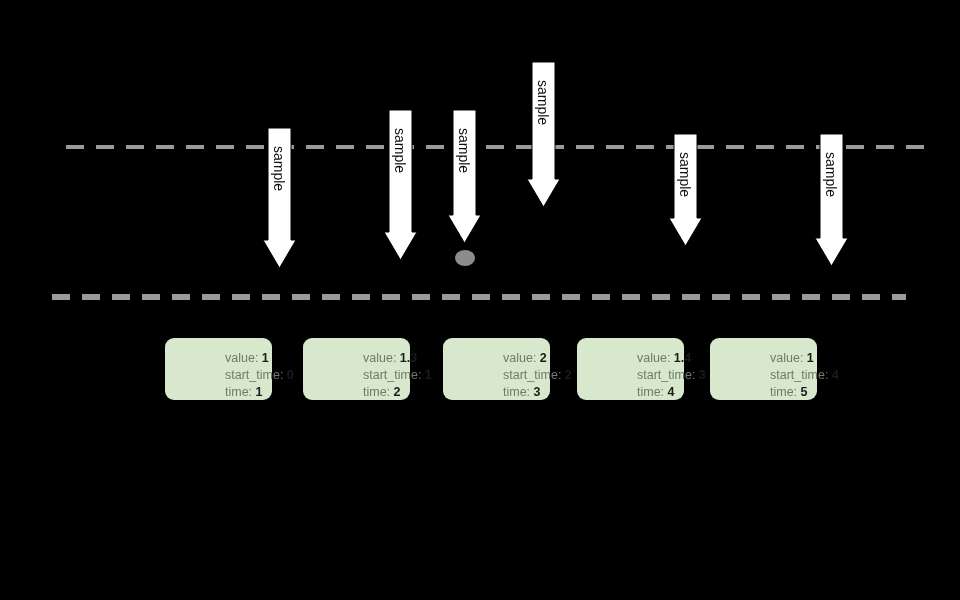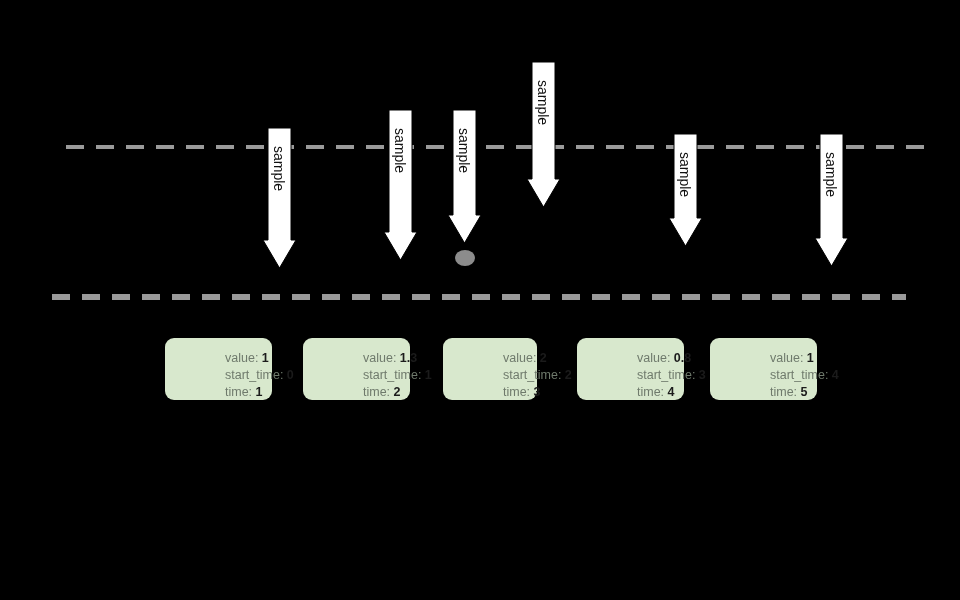--- a/index.html
+++ b/index.html
@@ -136,27 +136,27 @@
       <div class="card" style="left: 165px; top: 338px; width: 107px; height: 62px; background: rgb(216, 232, 205);">
         <div class="card-row"><span class="k" style="color: rgb(111, 122, 108);">value: </span><span class="v" style="color: rgb(27, 27, 27);">1</span></div>
         <div class="card-row"><span class="k" style="color: rgb(111, 122, 108);">start_time: </span><span class="v" style="color: rgb(27, 27, 27);">0</span></div>
         <div class="card-row"><span class="k" style="color: rgb(111, 122, 108);">time: </span><span class="v" style="color: rgb(27, 27, 27);">1</span></div>
       </div>
       <div class="card" style="left: 303px; top: 338px; width: 107px; height: 62px; background: rgb(216, 232, 205);">
         <div class="card-row"><span class="k" style="color: rgb(111, 122, 108);">value: </span><span class="v" style="color: rgb(27, 27, 27);">1.3</span></div>
         <div class="card-row"><span class="k" style="color: rgb(111, 122, 108);">start_time: </span><span class="v" style="color: rgb(27, 27, 27);">1</span></div>
         <div class="card-row"><span class="k" style="color: rgb(111, 122, 108);">time: </span><span class="v" style="color: rgb(27, 27, 27);">2</span></div>
       </div>
-      <div class="card" style="left: 443px; top: 338px; width: 94px; height: 62px; background: rgb(216, 232, 205);">
+      <div class="card" style="left: 443px; top: 338px; width: 107px; height: 62px; background: rgb(216, 232, 205);">
         <div class="card-row"><span class="k" style="color: rgb(111, 122, 108);">value: </span><span class="v" style="color: rgb(27, 27, 27);">2</span></div>
         <div class="card-row"><span class="k" style="color: rgb(111, 122, 108);">start_time: </span><span class="v" style="color: rgb(27, 27, 27);">2</span></div>
         <div class="card-row"><span class="k" style="color: rgb(111, 122, 108);">time: </span><span class="v" style="color: rgb(27, 27, 27);">3</span></div>
       </div>
       <div class="card" style="left: 577px; top: 338px; width: 107px; height: 62px; background: rgb(216, 232, 205);">
-        <div class="card-row"><span class="k" style="color: rgb(111, 122, 108);">value: </span><span class="v" style="color: rgb(27, 27, 27);">0.8</span></div>
+        <div class="card-row"><span class="k" style="color: rgb(111, 122, 108);">value: </span><span class="v" style="color: rgb(27, 27, 27);">1.4</span></div>
         <div class="card-row"><span class="k" style="color: rgb(111, 122, 108);">start_time: </span><span class="v" style="color: rgb(27, 27, 27);">3</span></div>
         <div class="card-row"><span class="k" style="color: rgb(111, 122, 108);">time: </span><span class="v" style="color: rgb(27, 27, 27);">4</span></div>
       </div>
       <div class="card" style="left: 710px; top: 338px; width: 107px; height: 62px; background: rgb(216, 232, 205);">
         <div class="card-row"><span class="k" style="color: rgb(111, 122, 108);">value: </span><span class="v" style="color: rgb(27, 27, 27);">1</span></div>
         <div class="card-row"><span class="k" style="color: rgb(111, 122, 108);">start_time: </span><span class="v" style="color: rgb(27, 27, 27);">4</span></div>
         <div class="card-row"><span class="k" style="color: rgb(111, 122, 108);">time: </span><span class="v" style="color: rgb(27, 27, 27);">5</span></div>
       </div>
     </div>
 

